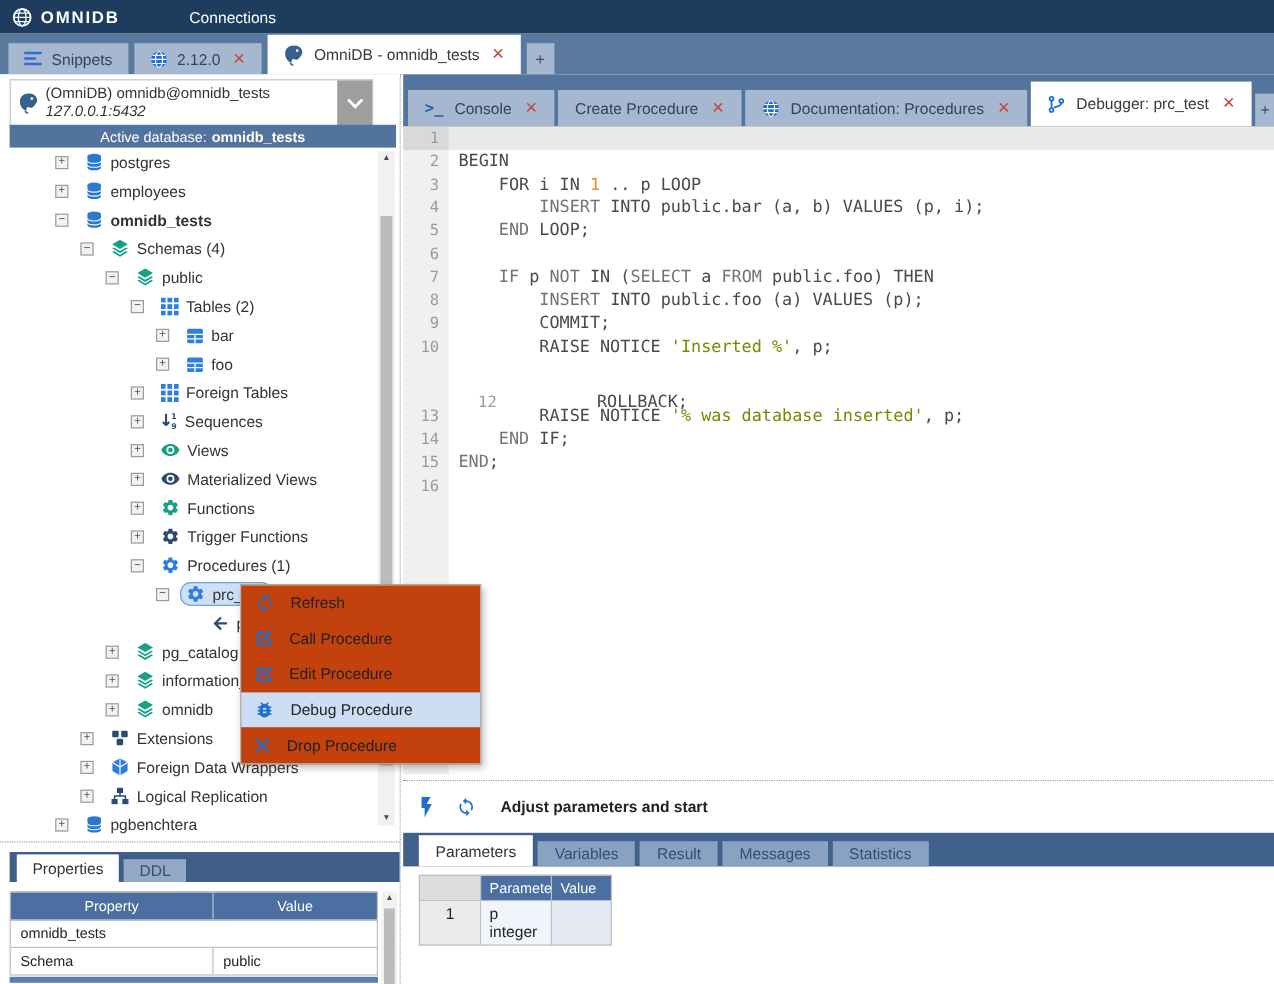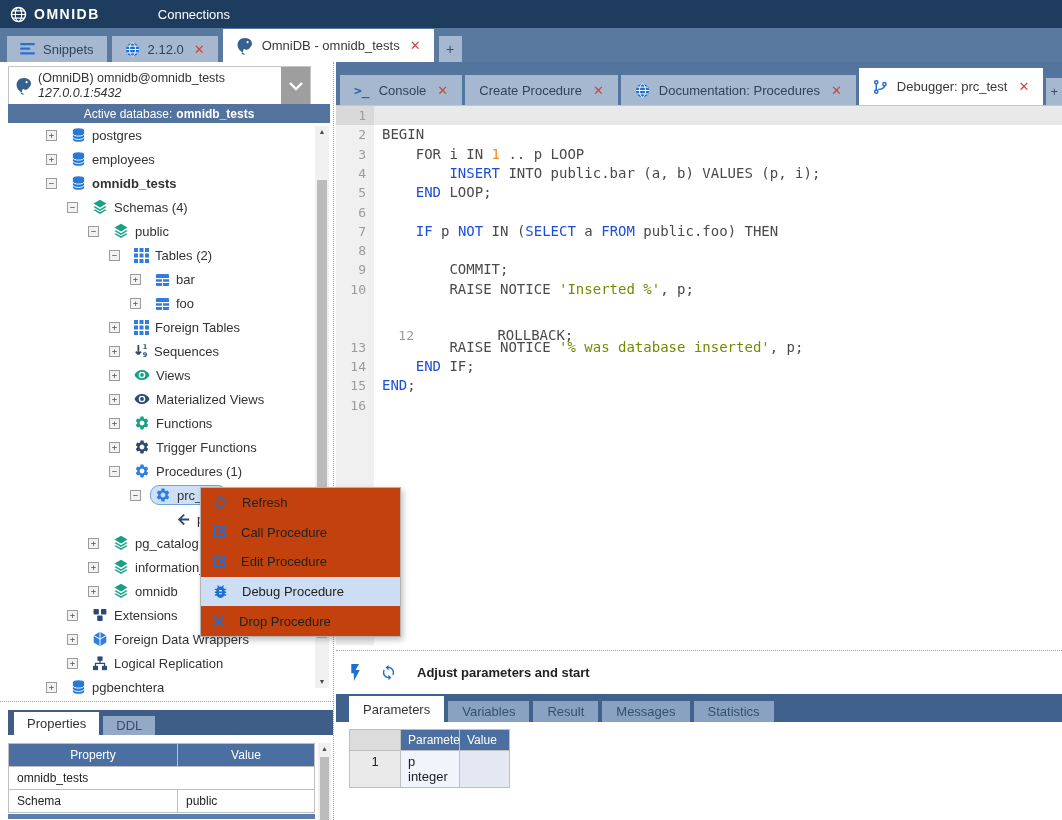--- a/index.html
+++ b/index.html
@@ -72,21 +72,21 @@
   .editor{position:absolute;left:336px;top:105px;width:726px;height:540px;background:#fff;
           border-top:1px solid #c6c6c6;box-sizing:border-box;}
   .editor .gutterbg{position:absolute;left:0;top:0;bottom:0;width:38px;background:#f0f0f0;}
   .eline{position:absolute;left:0;width:100%;height:19.3px;}
   .eline.activeline{background:#e9e9e9;}
   .eline .gut{position:absolute;left:0;top:0;bottom:0;width:38px;box-sizing:border-box;text-align:right;
         padding-right:8px;color:#9b9b9b;font:13px/19.3px "DejaVu Sans Mono",monospace;}
   .eline.activeline .gut{background:#d9d9d9;}
   .eline .code{position:absolute;left:46px;top:0;white-space:pre;
         font:14px/19.3px "DejaVu Sans Mono",monospace;color:#4a4a4a;}
-  .tk-k{color:#1d4ed8;} .tk-n{color:#f5871f;} .tk-s{color:#718c00;}
+  .tk-k{color:#737373;} .tk-n{color:#f5871f;} .tk-s{color:#718c00;}
   .right-split{position:absolute;left:336px;top:650px;width:726px;border-top:1px dotted #9aa2ab;}
   .debug-toolbar{position:absolute;left:346px;top:653px;width:700px;height:38px;display:flex;
                  align-items:center;gap:20px;}
   .debug-toolbar .tool{cursor:pointer;display:flex;}
   .debug-toolbar .tlab{font-size:13px;color:#222;font-weight:bold;}
   .debug-tabs{position:absolute;left:336px;top:694px;width:726px;height:28px;background:#40618b;
               display:flex;align-items:flex-end;padding-left:13px;gap:4px;box-sizing:border-box;}
   .dtab{font-size:13px;padding:0 14px;display:flex;align-items:center;cursor:pointer;}
   .dtab.active{height:26px;background:#fff;color:#333;}
   .dtab.inactive{height:21px;background:#8aa2c2;color:#32507  0;color:#32506e;}
@@ -606,20 +606,21 @@
       <div class="eline" style="top: 96.5px;">
         <span class="gut">6</span>
         <span class="code"></span>
       </div>
       <div class="eline" style="top: 115.8px;">
         <span class="gut">7</span>
         <span class="code"><span>    </span><span class="tk-k">IF</span><span> p </span><span class="tk-k">NOT</span><span> IN (</span><span class="tk-k">SELECT</span><span> a </span><span class="tk-k">FROM</span><span> public.foo) THEN</span></span>
       </div>
       <div class="eline" style="top: 135.1px;">
         <span class="gut">8</span>
+        <span class="code"><span>        </span><span class="tk-k">INSERT</span><span> INTO public.foo (a) VALUES (p);</span></span>
       </div>
       <div class="eline" style="top: 154.4px;">
         <span class="gut">9</span>
         <span class="code"><span>        COMMIT;</span></span>
       </div>
       <div class="eline" style="top: 173.7px; padding-left: 48px;">
         <span class="gut">10</span>
         <span class="code"><span>        RAISE NOTICE </span><span class="tk-s">'Inserted %'</span><span>, p;</span></span>
       </div>
       <div class="eline" style="top: 220px; margin-left: 48px;">

